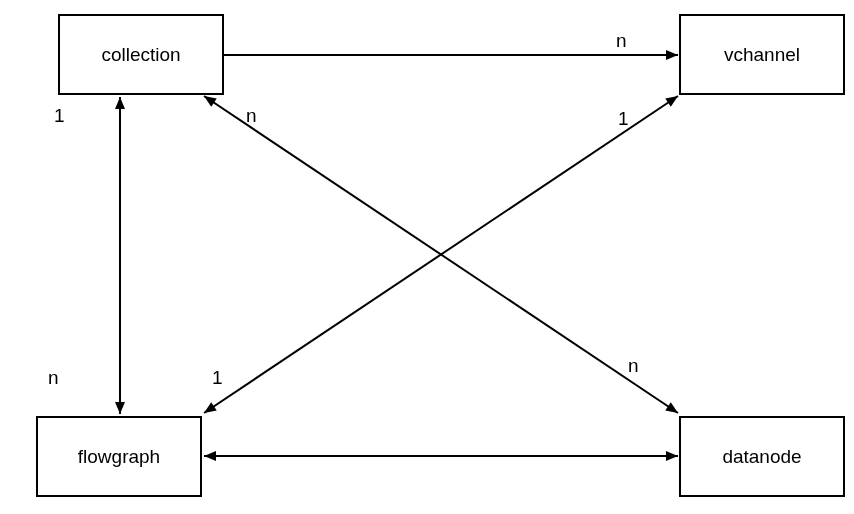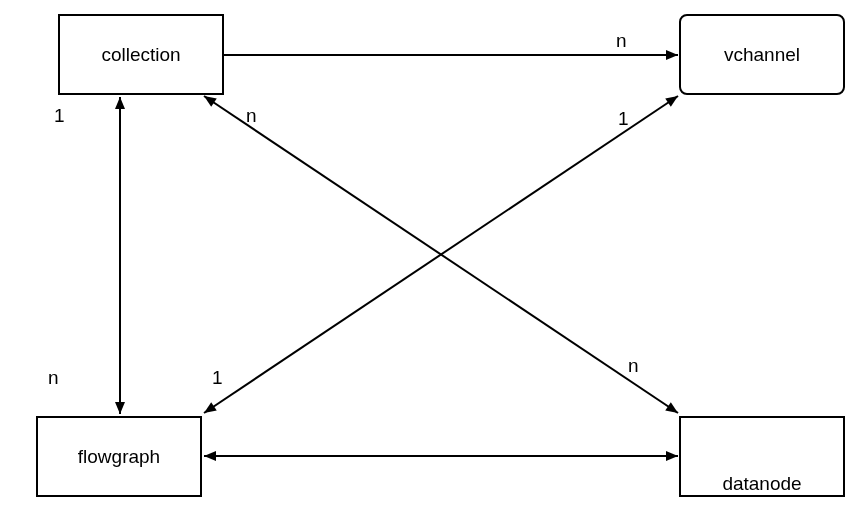--- a/index.html
+++ b/index.html
@@ -29,23 +29,23 @@
     box-sizing: border-box;
     background: #ffffff;
     border: 2px solid #000000;
     display: flex;
     align-items: center;
     justify-content: center;
     font-size: 19px;
     color: #000000;
   }
   .node-collection { left: 36px;  top: 14px; margin-left: 22px;  }
-  .node-vchannel   { left: 679px; top: 14px; border-radius: 8px;  }
+  .node-vchannel   { left: 679px; top: 14px;  }
   .node-flowgraph  { left: 36px;  top: 416px; }
-  .node-datanode   { left: 679px; top: 416px; align-items: flex-end; }
+  .node-datanode   { left: 679px; top: 416px; }
 
   .card-label {
     position: absolute;
     font-size: 19px;
     color: #000000;
     line-height: 1;
   }
   .card-0 { left: 616px; top: 31px;  }  
   .card-1 { left: 54px;  top: 106px; }  
   .card-2 { left: 246px; top: 106px; }  

